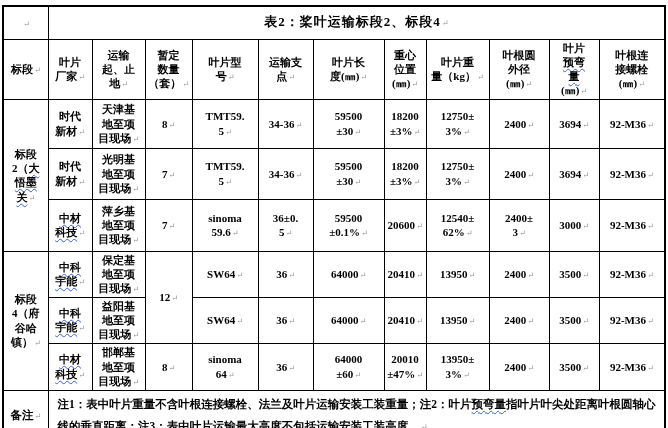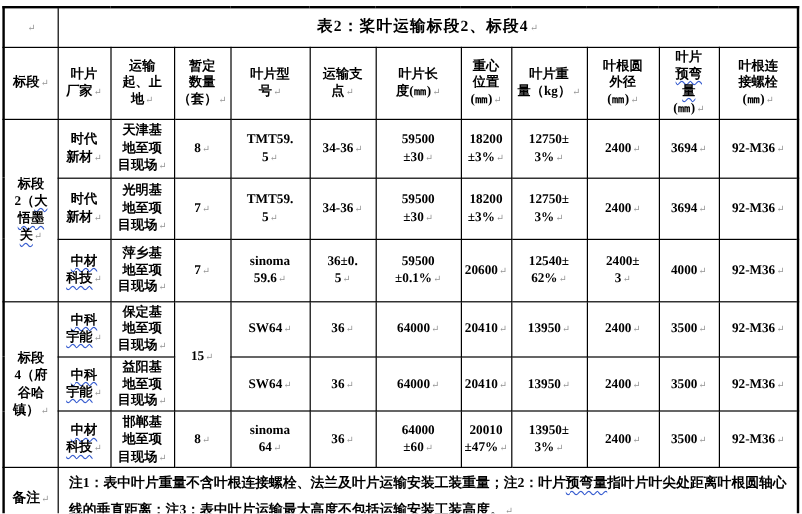--- a/index.html
+++ b/index.html
@@ -146,35 +146,35 @@
 59.6</span><span class="mark">↵</span></td>
       <td><span class="t">36±0.
 5</span><span class="mark">↵</span></td>
       <td><span class="t">59500
 ±0.1%</span><span class="mark">↵</span></td>
       <td><span class="t">20600</span><span class="mark">↵</span></td>
       <td><span class="t">12540±
 62%</span><span class="mark">↵</span></td>
       <td><span class="t">2400±
 3</span><span class="mark">↵</span></td>
-      <td><span class="t">4000</span><span class="mark">↵</span></td>
+      <td><span class="t">3000</span><span class="mark">↵</span></td>
       <td><span class="t">92-M36</span><span class="mark">↵</span></td>
     </tr>
 
     <tr style="height:45px">
       <td rowspan="3"><span class="t">标段
 4（府
 谷哈
 镇）</span><span class="mark">↵</span></td>
       <td><span class="t wavy">中科
 宇能</span><span class="mark">↵</span></td>
       <td><span class="t">保定基
 地至项
 目现场</span><span class="mark">↵</span></td>
-      <td rowspan="2"><span class="t">15</span><span class="mark">↵</span></td>
+      <td rowspan="2"><span class="t">12</span><span class="mark">↵</span></td>
       <td><span class="t">SW64</span><span class="mark">↵</span></td>
       <td><span class="t">36</span><span class="mark">↵</span></td>
       <td><span class="t">64000</span><span class="mark">↵</span></td>
       <td><span class="t">20410</span><span class="mark">↵</span></td>
       <td><span class="t">13950</span><span class="mark">↵</span></td>
       <td><span class="t">2400</span><span class="mark">↵</span></td>
       <td><span class="t">3500</span><span class="mark">↵</span></td>
       <td><span class="t">92-M36</span><span class="mark">↵</span></td>
     </tr>
 

